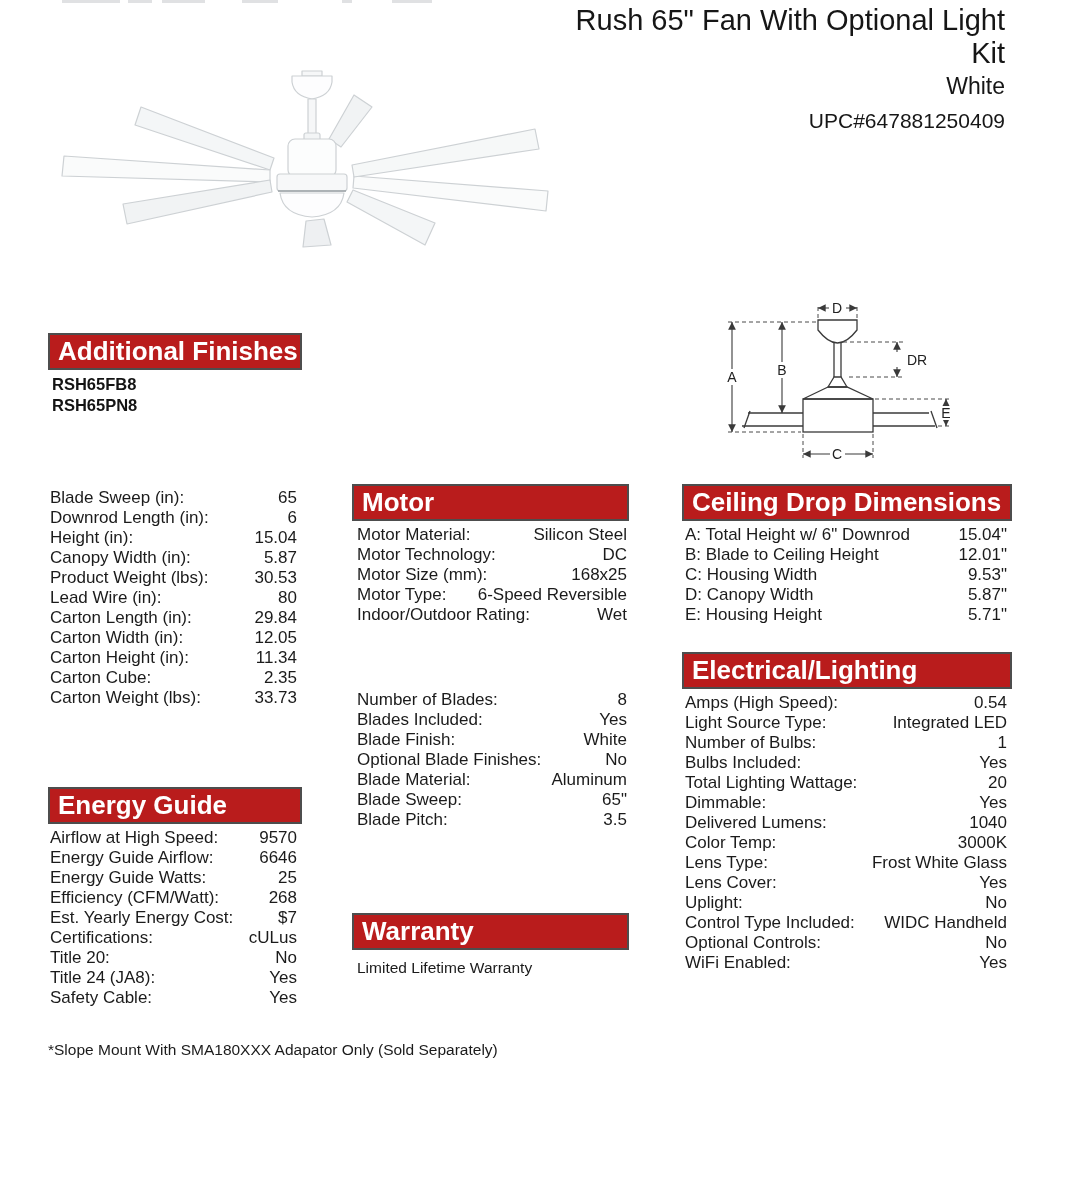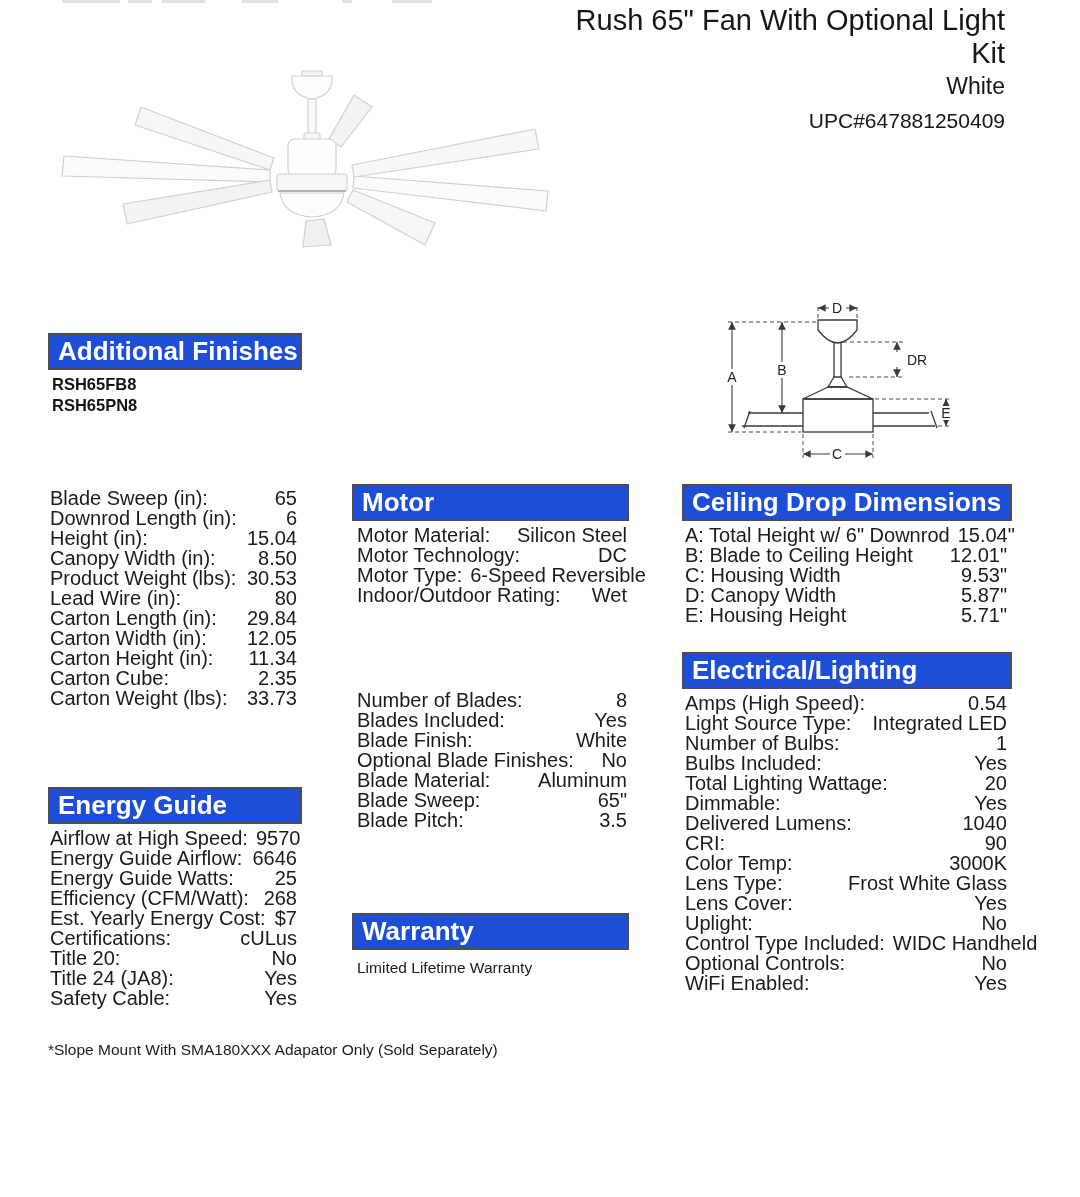--- a/index.html
+++ b/index.html
@@ -31,36 +31,36 @@
 
   
   .dim-diagram { position: absolute; left: 700px; top: 282px; width: 320px; height: 190px; }
   .dim-diagram text { font-family: "Liberation Sans", sans-serif; font-size: 14px; fill: #222; }
 
   
   .panel { position: absolute; }
   .panel-header {
     box-sizing: border-box;
     height: 37px;
-    background: #1d4ed8;
+    background: #b91c1c;
     border: 2px solid #4d4d4d;
     color: #ffffff;
     font-size: 26px;
     font-weight: 700;
     line-height: 33px;
     padding-left: 8px;
     white-space: nowrap;
     overflow: hidden;
   }
   .rows { padding-top: 4px; }
   .spec-row {
     display: flex;
     justify-content: space-between;
     align-items: baseline;
-    font-size: 20px;
+    font-size: 17px;
     line-height: 20px;
     color: #1b1b1b;
     white-space: nowrap;
   }
   .spec-label { text-align: left; }
   .spec-value { text-align: right; padding-left: 8px; }
 
   .col-left  .rows { margin-left: 2px; width: 247px; }
   .col-mid   .rows { margin-left: 5px; width: 270px; }
   .col-right .rows { margin-left: 3px; width: 322px; }
@@ -197,21 +197,21 @@
         <div class="spec-row">
           <span class="spec-label">Downrod Length (in):</span>
           <span class="spec-value">6</span>
         </div>
         <div class="spec-row">
           <span class="spec-label">Height (in):</span>
           <span class="spec-value">15.04</span>
         </div>
         <div class="spec-row">
           <span class="spec-label">Canopy Width (in):</span>
-          <span class="spec-value">8.50</span>
+          <span class="spec-value">5.87</span>
         </div>
         <div class="spec-row">
           <span class="spec-label">Product Weight (lbs):</span>
           <span class="spec-value">30.53</span>
         </div>
         <div class="spec-row">
           <span class="spec-label">Lead Wire (in):</span>
           <span class="spec-value">80</span>
         </div>
         <div class="spec-row">
@@ -282,20 +282,24 @@
   <section class="panel col-mid" style="left:352px; top:484px; width:277px;">
     <div class="panel-header">Motor</div>
     <div class="rows">
         <div class="spec-row">
           <span class="spec-label">Motor Material:</span>
           <span class="spec-value">Silicon Steel</span>
         </div>
         <div class="spec-row">
           <span class="spec-label">Motor Technology:</span>
           <span class="spec-value">DC</span>
+        </div>
+        <div class="spec-row">
+          <span class="spec-label">Motor Size (mm):</span>
+          <span class="spec-value">168x25</span>
         </div>
         <div class="spec-row">
           <span class="spec-label">Motor Type:</span>
           <span class="spec-value">6-Speed Reversible</span>
         </div>
         <div class="spec-row">
           <span class="spec-label">Indoor/Outdoor Rating:</span>
           <span class="spec-value">Wet</span>
         </div>
       </div>
@@ -390,24 +394,20 @@
         </div>
         <div class="spec-row">
           <span class="spec-label">Dimmable:</span>
           <span class="spec-value">Yes</span>
         </div>
         <div class="spec-row">
           <span class="spec-label">Delivered Lumens:</span>
           <span class="spec-value">1040</span>
         </div>
         <div class="spec-row">
-          <span class="spec-label">CRI:</span>
-          <span class="spec-value">90</span>
-        </div>
-        <div class="spec-row">
           <span class="spec-label">Color Temp:</span>
           <span class="spec-value">3000K</span>
         </div>
         <div class="spec-row">
           <span class="spec-label">Lens Type:</span>
           <span class="spec-value">Frost White Glass</span>
         </div>
         <div class="spec-row">
           <span class="spec-label">Lens Cover:</span>
           <span class="spec-value">Yes</span>

